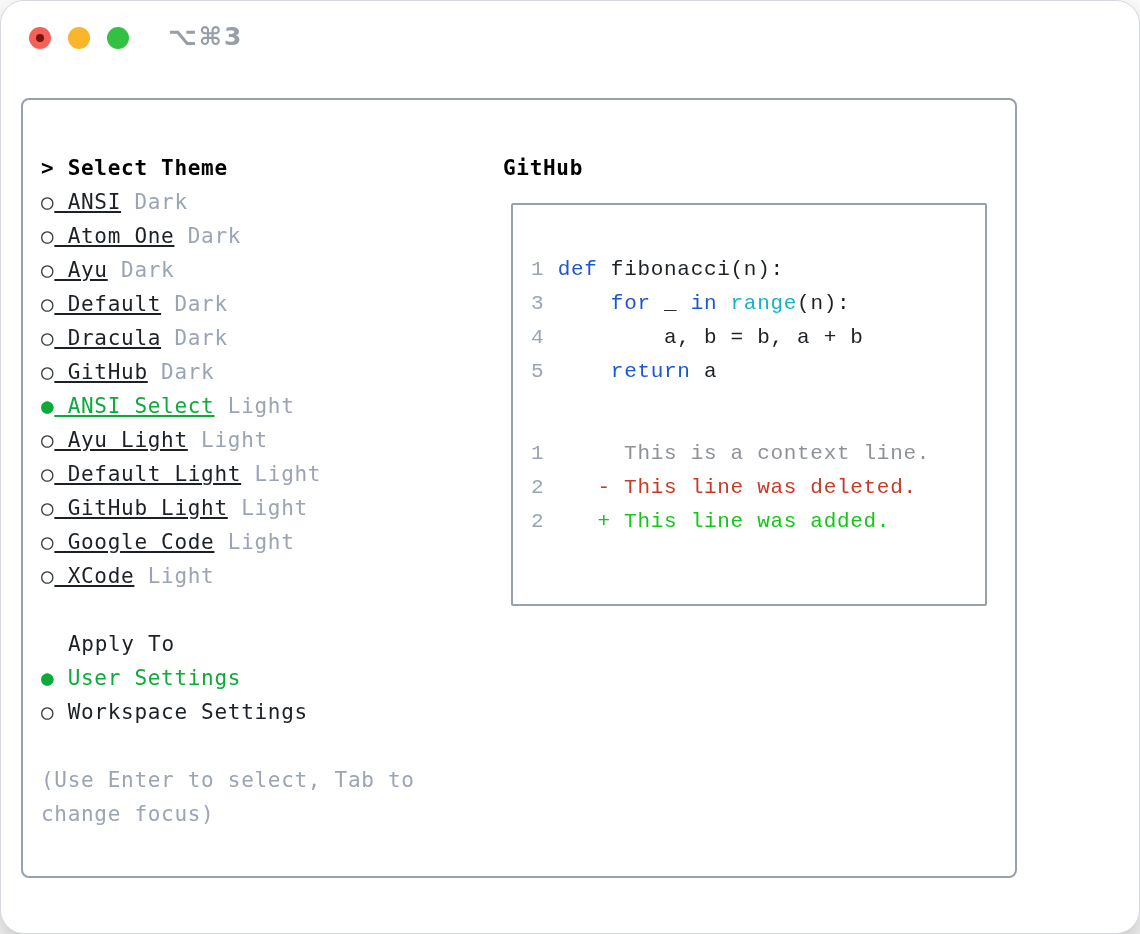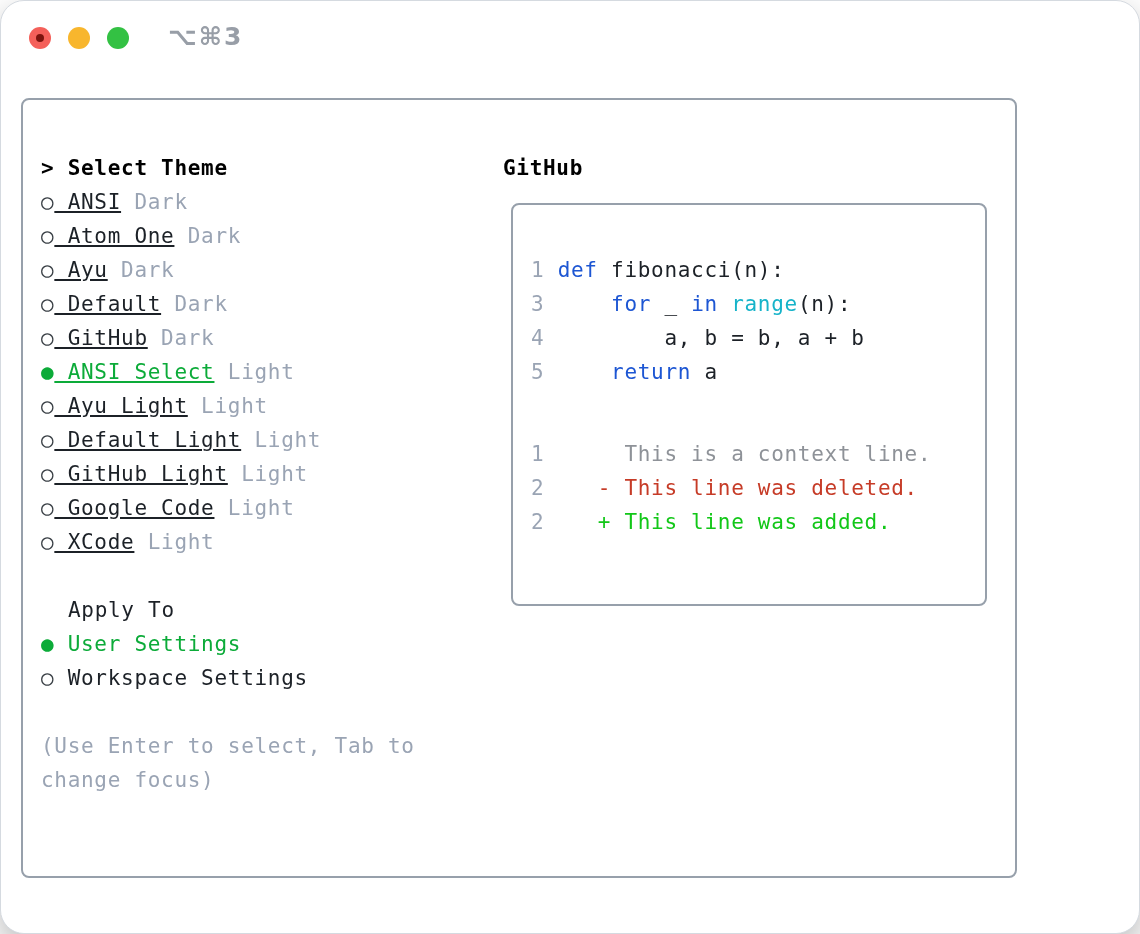--- a/index.html
+++ b/index.html
@@ -67,24 +67,25 @@
   .preview-title {
     position:absolute; left:480px; top:51px;
     height:34px; line-height:34px;
     font-size:21px; letter-spacing:0.7px;
     font-weight:bold; color:#000000;
   }
   .preview-box {
     position:absolute; left:488px; top:103px;
     width:476px; height:403px;
     border:2px solid var(--border-gray);
-    border-radius:8px;
+    border-radius:2px;
     background:#ffffff;
     padding:48px 0 0 18px;
     overflow:hidden;
+    font-family:Liberation Mono, monospace;
   }
   .code-line {
     height:34px; line-height:34px;
     white-space:pre;
     font-size:21px; letter-spacing:0.7px;
   }
   #diff { margin-top:48px; }
   .tok-lineno  { color:var(--muted-gray); }
   .tok-plain   { color:var(--text-dark); }
   .tok-keyword { color:var(--keyword-blue); }
@@ -113,20 +114,21 @@
   <div class="panel">
 
     <div class="left-col">
       <div class="row header-row"><span class="ptr">&gt;</span><span> </span><span class="hdr">Select Theme</span></div>
 
       <div id="theme-list">
           <div class="row theme-row"><span class="radio">○</span><span class="t-name"> ANSI</span><span class="t-variant"> Dark</span></div>
           <div class="row theme-row"><span class="radio">○</span><span class="t-name"> Atom One</span><span class="t-variant"> Dark</span></div>
           <div class="row theme-row"><span class="radio">○</span><span class="t-name"> Ayu</span><span class="t-variant"> Dark</span></div>
           <div class="row theme-row"><span class="radio">○</span><span class="t-name"> Default</span><span class="t-variant"> Dark</span></div>
+          <div class="row theme-row"><span class="radio">○</span><span class="t-name"> Dracula</span><span class="t-variant"> Dark</span></div>
           <div class="row theme-row"><span class="radio">○</span><span class="t-name"> GitHub</span><span class="t-variant"> Dark</span></div>
           <div class="row theme-row selected"><span class="radio">●</span><span class="t-name"> ANSI Select</span><span class="t-variant"> Light</span></div>
           <div class="row theme-row"><span class="radio">○</span><span class="t-name"> Ayu Light</span><span class="t-variant"> Light</span></div>
           <div class="row theme-row"><span class="radio">○</span><span class="t-name"> Default Light</span><span class="t-variant"> Light</span></div>
           <div class="row theme-row"><span class="radio">○</span><span class="t-name"> GitHub Light</span><span class="t-variant"> Light</span></div>
           <div class="row theme-row"><span class="radio">○</span><span class="t-name"> Google Code</span><span class="t-variant"> Light</span></div>
           <div class="row theme-row"><span class="radio">○</span><span class="t-name"> XCode</span><span class="t-variant"> Light</span></div>
         </div>
 
       <div class="row"></div>

